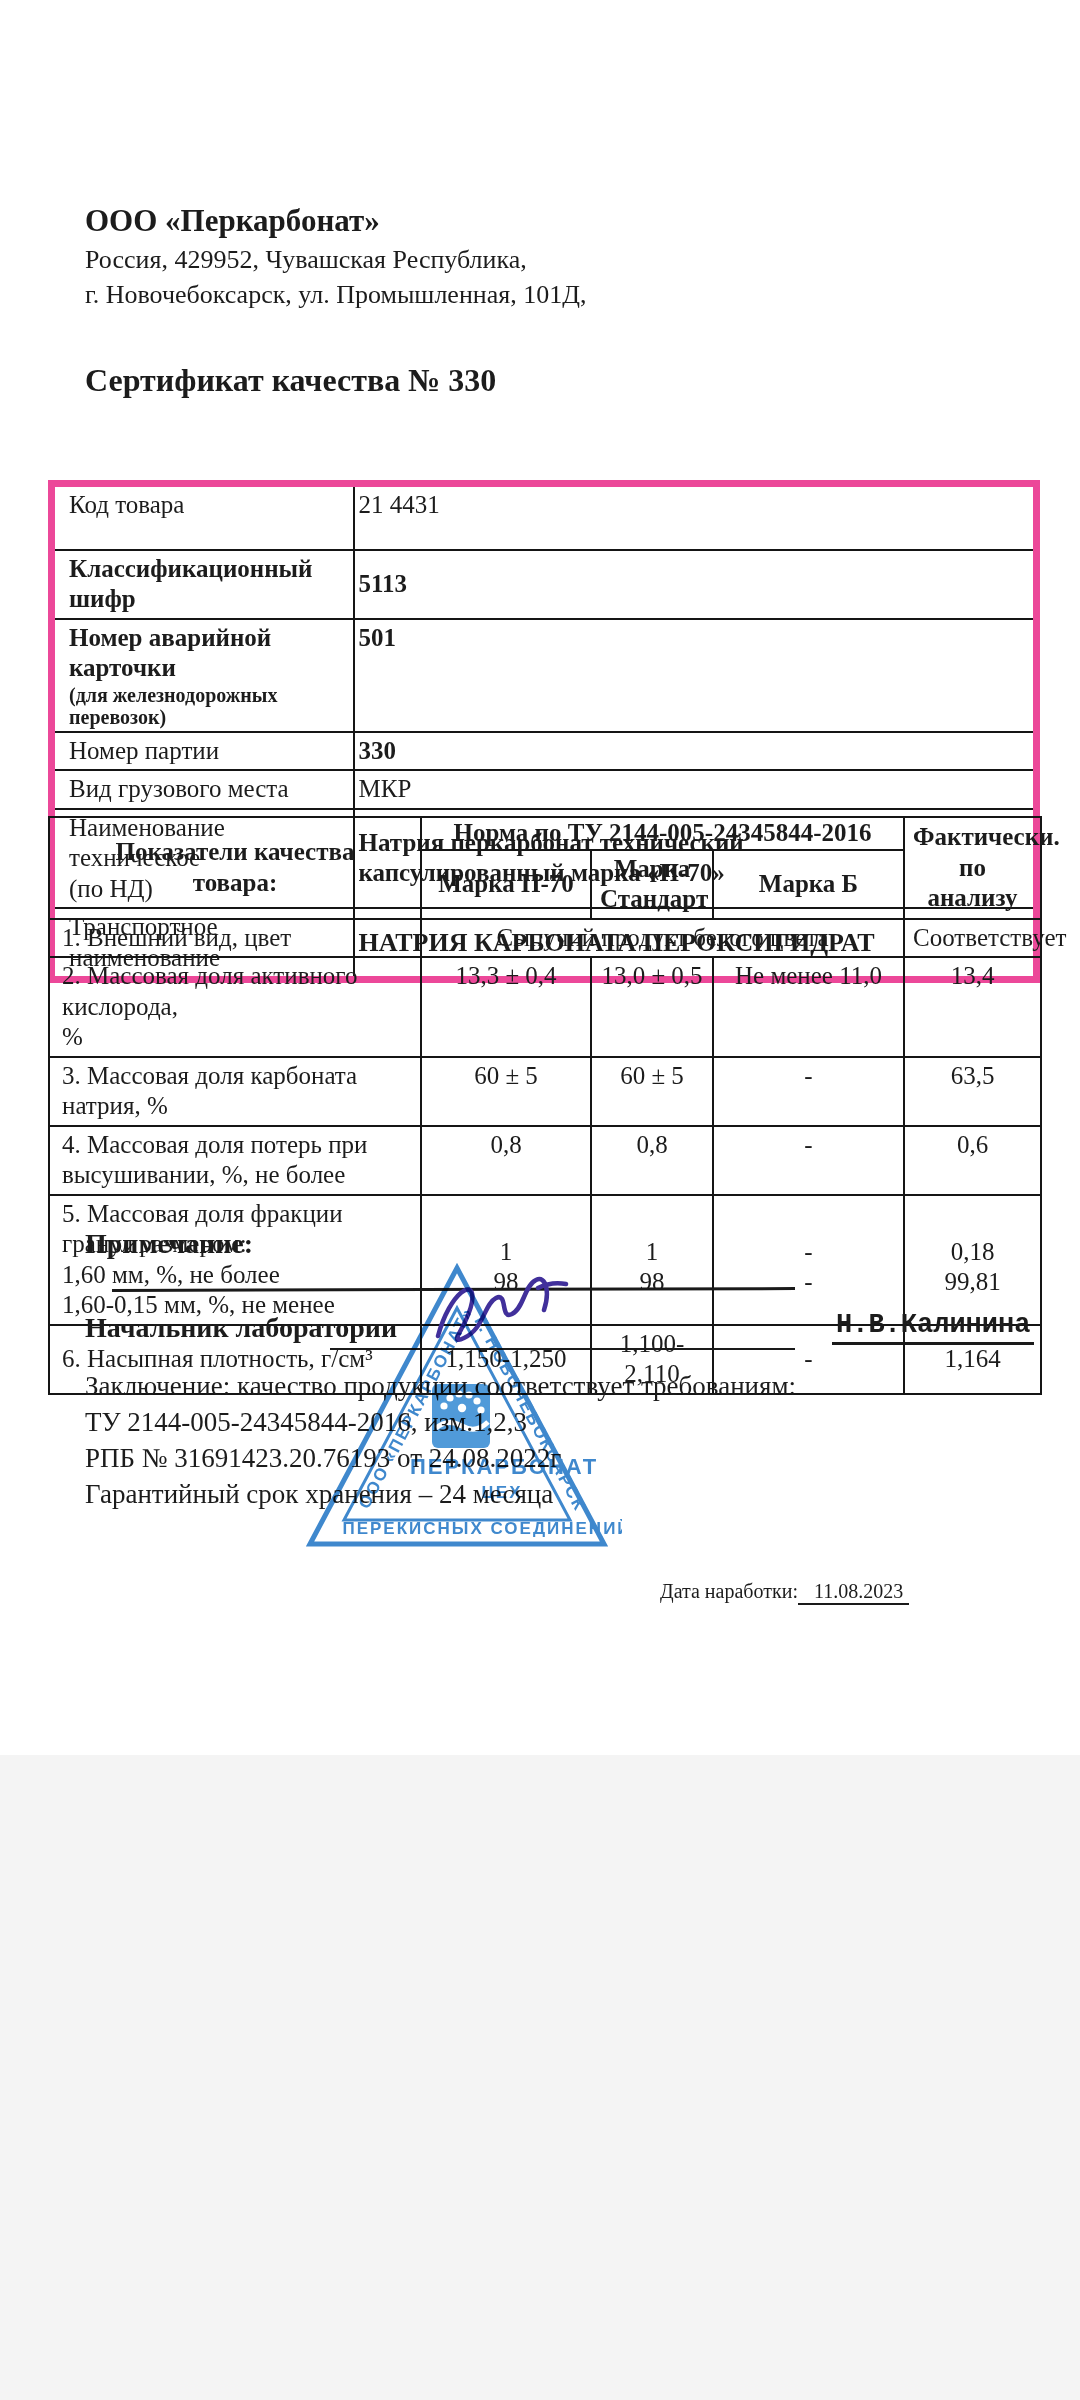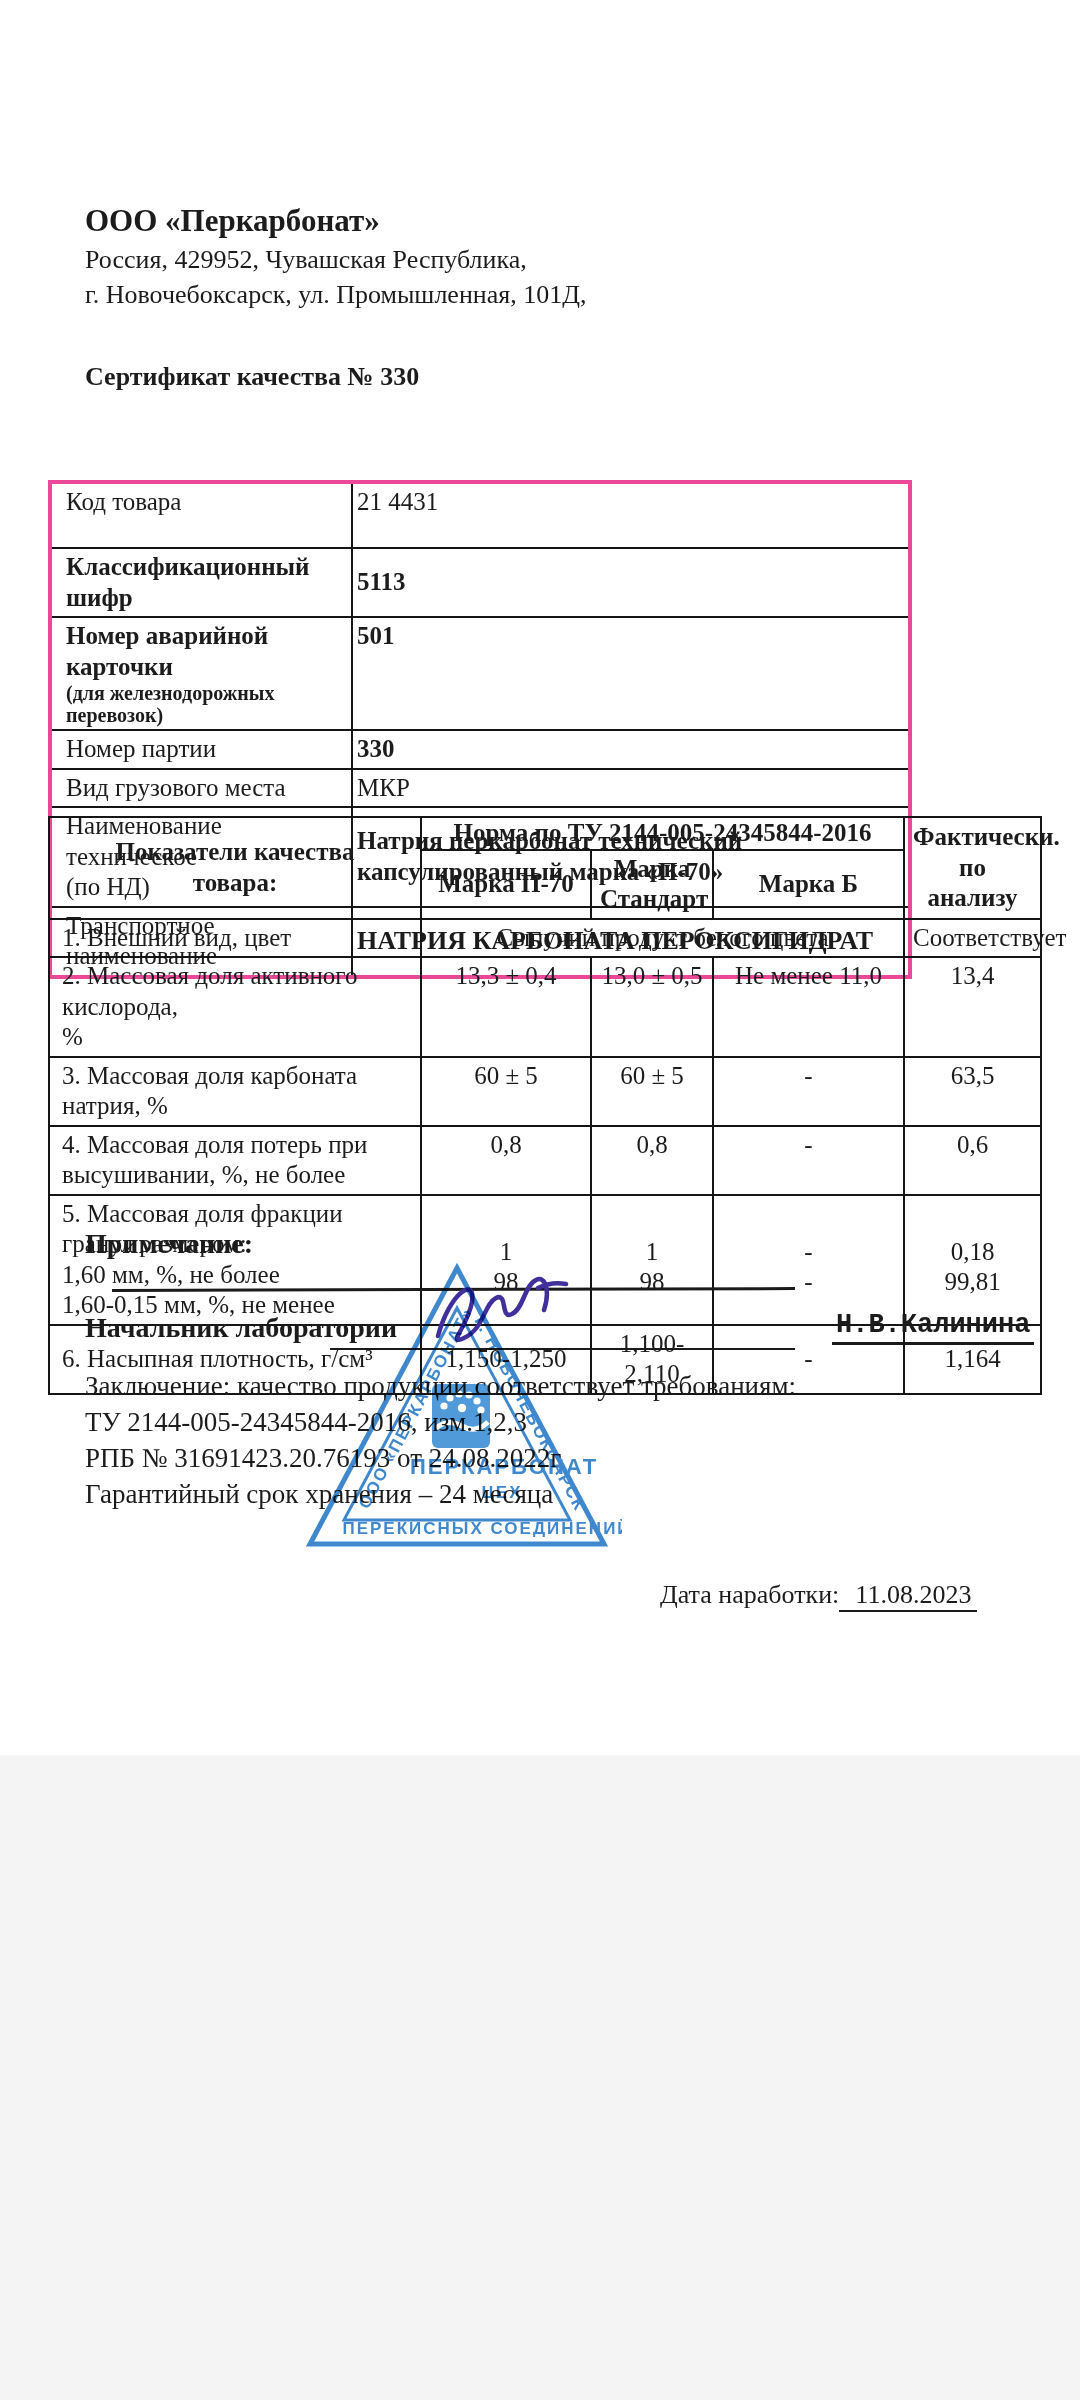--- a/index.html
+++ b/index.html
@@ -4,26 +4,26 @@
 <style>
   * { margin:0; padding:0; box-sizing:border-box; }
   html,body { width:1080px; height:2400px; overflow:hidden; background:#ffffff; }
   body { font-family:"Liberation Serif","DejaVu Serif",serif; color:#1c1c1c; position:relative; }
 
   .scan { position:absolute; left:0; top:0; width:1080px; height:1755px; background:#ffffff; }
 
   .company { position:absolute; left:85px; top:200px; line-height:35px; font-size:26px; }
   .company .name { font-weight:bold; font-size:31px; line-height:42px; }
 
-  .cert-title { position:absolute; left:85px; top:362px; font-size:26px; font-weight:bold;text-align:right; }
+  .cert-title { position:absolute; left:85px; top:362px; font-size:32px; font-weight:bold;text-align:right; }
 
   table { border-collapse:collapse; table-layout:fixed; }
   td { border:2px solid #151515; font-size:25px; line-height:1.22; white-space:pre-line;
        padding:3px 8px; vertical-align:middle; }
-  .info-table { position:absolute; left:48px; top:480px; width:864px; border:4px solid #ec4899; }
+  .info-table { position:absolute; left:48px; top:480px; width:992px; border:7px solid #ec4899; }
   .info-table td.lab { width:302px; padding-left:14px; }
   .info-table td.val { padding-left:4px; }
   .b { font-weight:bold; }
   .sub { display:block; font-size:20px; font-weight:bold; line-height:1.1; }
   .caps { text-transform:none; font-size:26px; }
 
   .q-table { position:absolute; left:48px; top:816px; width:992px; border:1px solid #d946ef; }
   .q-table td { text-align:center; }
   .q-table td.lab { text-align:left; padding-left:12px; }
   .q-table .hdr { font-weight:bold; }
@@ -35,21 +35,21 @@
   .note-line { position:absolute; left:112px; top:1288px; width:683px; height:0;
                border-top:3px solid #1a1a1a; transform:rotate(-0.15deg); }
 
   .lab-head { position:absolute; left:85px; top:1312px; font-size:28px; font-weight:bold; }
   .sig-line { position:absolute; left:330px; top:1348px; width:465px; height:0; border-top:2px solid #1a1a1a; }
   .approver { position:absolute; left:832px; top:1310px; font-size:27px; font-weight:bold;
               border-bottom:3px solid #1a1a1a; padding:0 4px 2px 4px;font-family:Liberation Mono, monospace; }
 
   .conclusion { position:absolute; left:85px; top:1368px; font-size:27px; line-height:36px; white-space:pre-line; }
 
-  .prod-date { position:absolute; left:660px; top:1580px; font-size:26px; }
+  .prod-date { position:absolute; left:660px; top:1580px; font-size:20px; }
   .prod-date .dval { border-bottom:2px solid #1a1a1a; padding:0 6px 1px 16px; }
 
   .stamp { position:absolute; left:292px; top:1258px; width:330px; height:300px;
            mix-blend-mode:multiply; opacity:.92; }
   .sig-scribble { position:absolute; left:420px; top:1258px; width:180px; height:100px; }
 
   .footer-area { position:absolute; left:0; top:1755px; width:1080px; height:645px; background:#f4f4f4; }
 </style>
 </head>
 <body>

